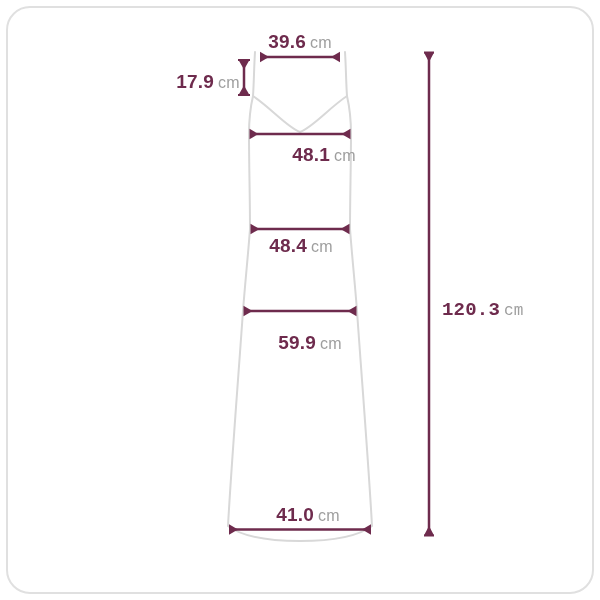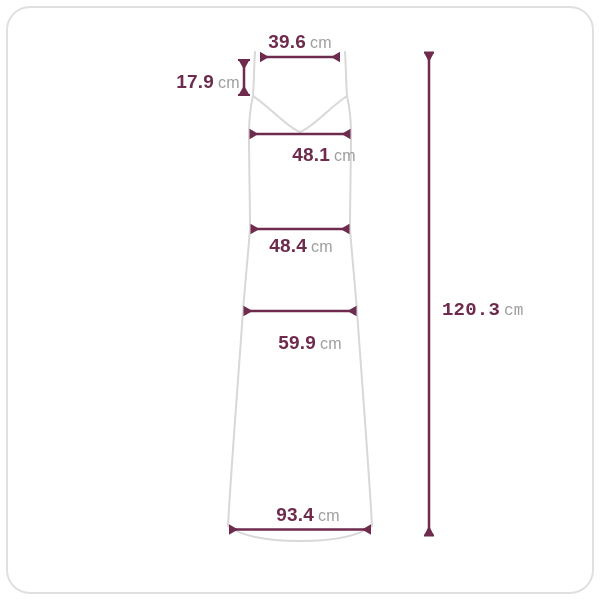--- a/index.html
+++ b/index.html
@@ -122,20 +122,20 @@
 
   <div class="label" style="left:301px;top:246px;">
     <span>48.4</span><span class="unit">cm</span>
   </div>
 
   <div class="label" style="left:310px;top:336px;margin-top:7px;">
     <span>59.9</span><span class="unit">cm</span>
   </div>
 
   <div class="label" style="left:308px;top:515px;">
-    <span>93.4</span><span class="unit">cm</span>
+    <span>41.0</span><span class="unit">cm</span>
   </div>
 
   <div class="label anchor-left" style="left:442px;top:310px;">
     <span>120.3</span><span class="unit">cm</span>
   </div>
 
 </div>
 
 </body></html>

